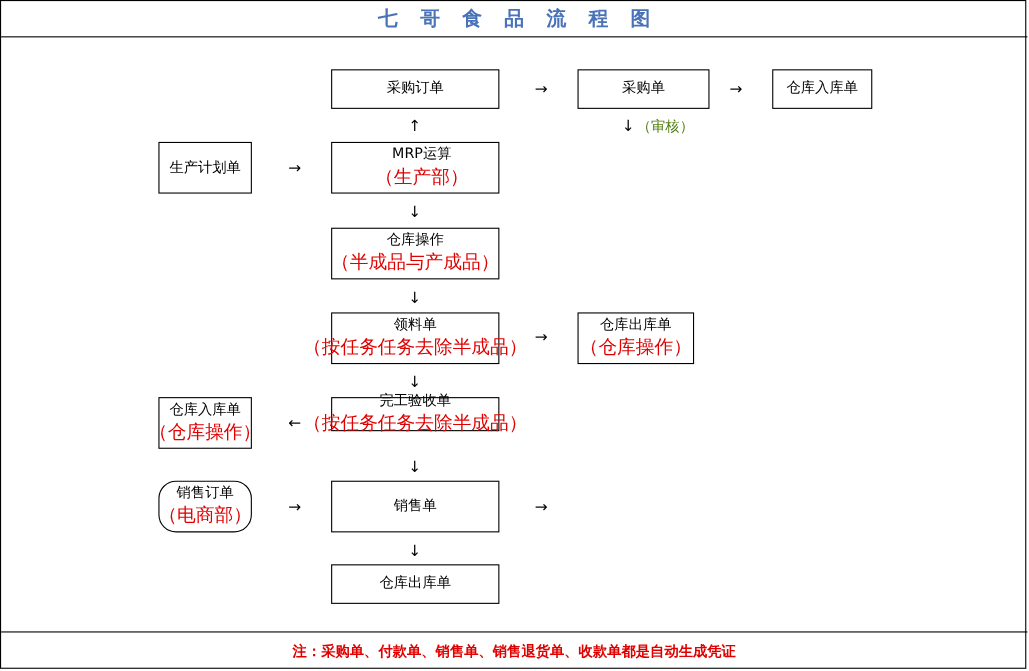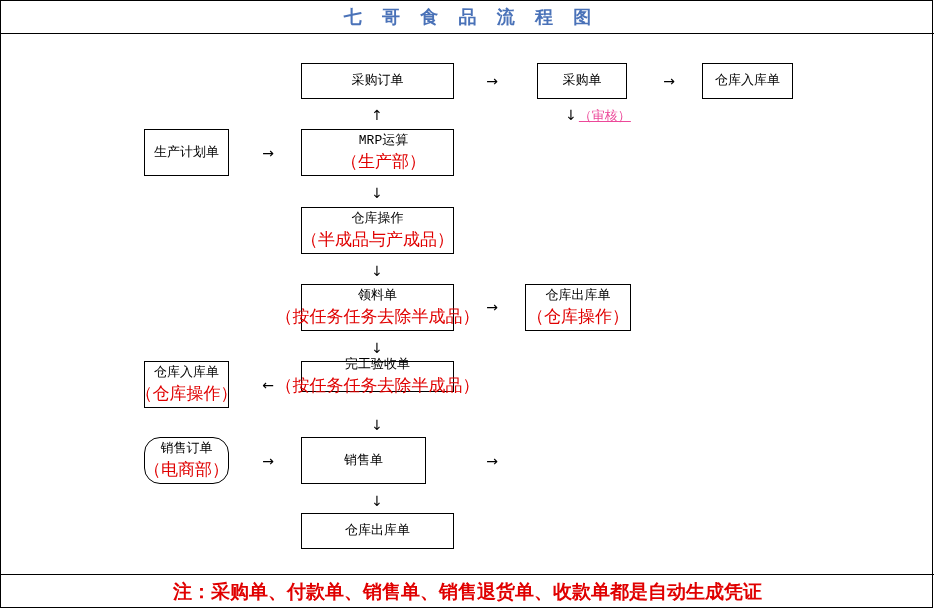--- a/index.html
+++ b/index.html
@@ -63,21 +63,21 @@
     top: 574px;
     width: 933px;
     height: 34px;
     box-sizing: border-box;
     display: flex;
     align-items: center;
     justify-content: center;
   }
   .footer-text {
     color: #e00000;
-    font-size: 19px;
+    font-size: 13px;
     font-weight: bold;
     font-family: "DejaVu Sans", "Liberation Sans", sans-serif;
   }
 
   
   .node {
     position: absolute;
     border: 1px solid #000000;
     box-sizing: border-box;
     background: #ffffff;
@@ -85,45 +85,43 @@
     flex-direction: column;
     align-items: center;
     justify-content: center;
     line-height: 1.35;
     font-family: "DejaVu Sans", "Liberation Sans", sans-serif;
   }
   .node .l1 {
     color: #000000;
     font-size: 13px;
     white-space: nowrap;
-    font-family: Liberation Mono, monospace;
   }
   .node .l2 {
     color: #e00000;
     font-size: 17px;
     white-space: nowrap;
   }
 
   
   .arrow {
     position: absolute;
     font-size: 14px;
     color: #000000;
     line-height: 1;
     white-space: nowrap;
     font-family: "DejaVu Sans", "Liberation Sans", sans-serif;
     display: flex;
     align-items: center;
     justify-content: center;
   }
   .arrow .tag {
-    color: #ec4899;
+    color: #4d7c0f;
     font-size: 13px;
     margin-left: 2px;
-    text-decoration: underline;
   }
 </style>
 </head>
 <body>
 
 <div class="page">
 
   <div class="title-band">
     <div class="title-text">七 哥 食 品 流 程 图</div>
   </div>
@@ -131,21 +129,21 @@
   <div class="canvas">
 
     <div class="node" style="left:300px; top:29px; width:153px; height:36px;">
       <div class="l1">采购订单</div>
     </div>
 
     <div class="arrow" style="left:473px; top:39px; width:36px; height:16px;">
       <span>→</span>
     </div>
 
-    <div class="node" style="left:524px; top:29px; width:90px; height:36px;margin-left:12px;">
+    <div class="node" style="left:524px; top:29px; width:120px; height:36px;">
       <div class="l1">采购单</div>
     </div>
 
     <div class="arrow" style="left:650px; top:39px; width:36px; height:16px;">
       <span>→</span>
     </div>
 
     <div class="node" style="left:701px; top:29px; width:91px; height:36px;">
       <div class="l1">仓库入库单</div>
     </div>
@@ -224,21 +222,21 @@
 
     <div class="node" style="left:143px; top:403px; width:85px; height:47px;border-radius:16px;">
       <div class="l1">销售订单</div>
       <div class="l2">（电商部）</div>
     </div>
 
     <div class="arrow" style="left:249px; top:419px; width:36px; height:16px;">
       <span>→</span>
     </div>
 
-    <div class="node" style="left:300px; top:403px; width:125px; height:47px;">
+    <div class="node" style="left:300px; top:403px; width:153px; height:47px;">
       <div class="l1">销售单</div>
     </div>
 
     <div class="arrow" style="left:473px; top:419px; width:36px; height:16px;">
       <span>→</span>
     </div>
 
 
     <div class="arrow" style="left:361px; top:458px; width:30px; height:18px;">
       <span>↓</span>

